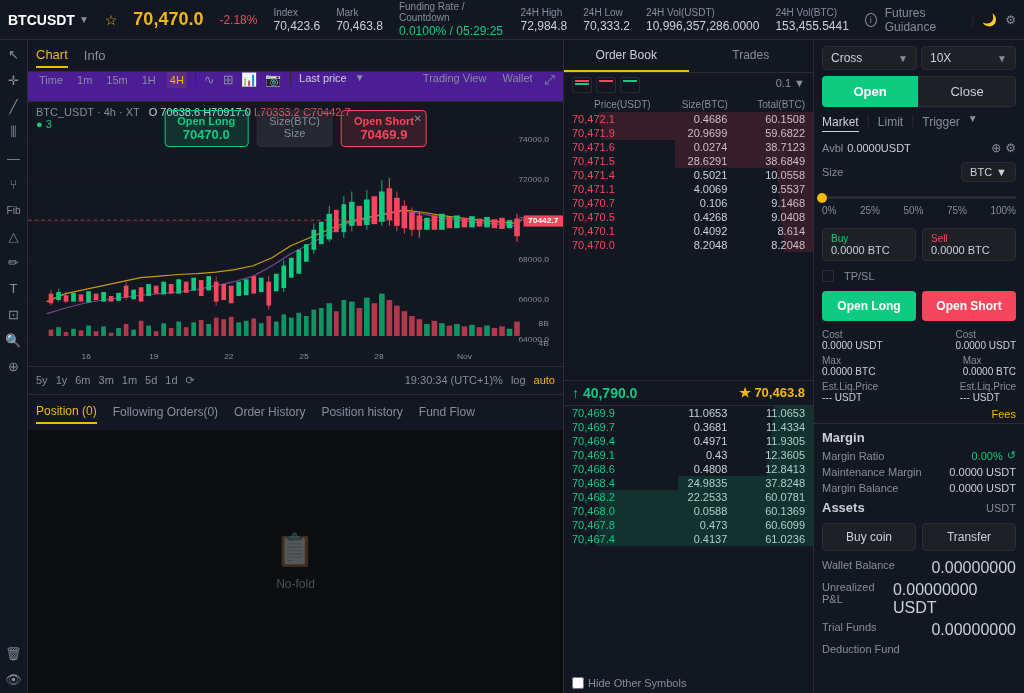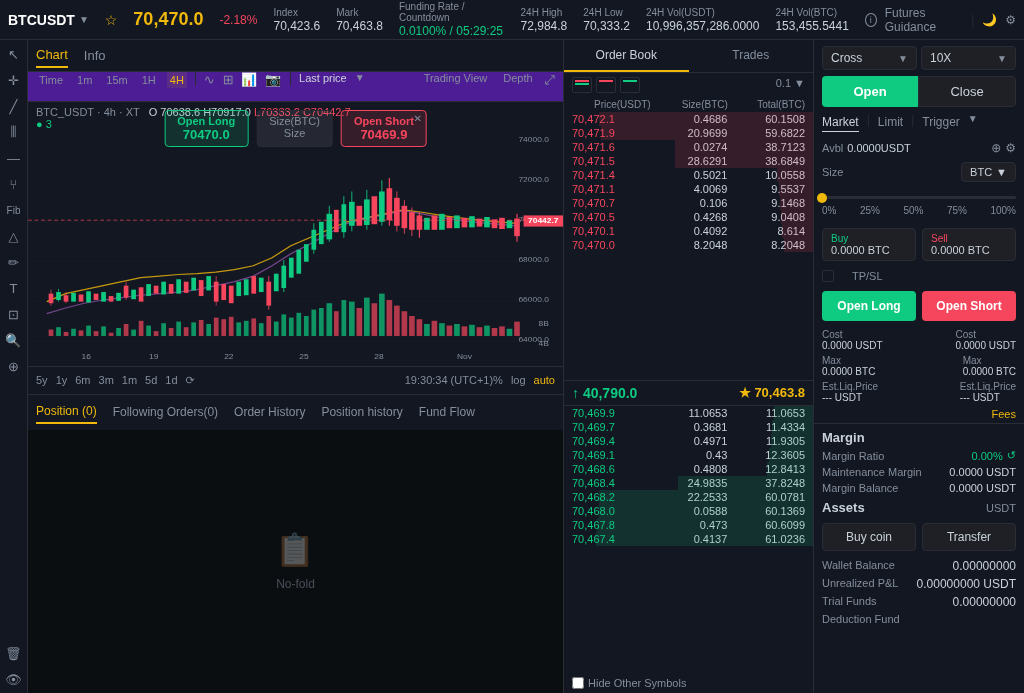--- a/index.html
+++ b/index.html
@@ -130,21 +130,21 @@
     .slider-labels { display: flex; justify-content: space-between; color: #848e9c; font-size: 10px; margin-top: 2px; }
 
     .buy-sell-row { display: flex; gap: 6px; padding: 6px 8px; }
     .buy-field { flex: 1; background: #1e2026; border: 1px solid #2a2d35; border-radius: 4px; padding: 4px 8px; }
     .buy-field .label { color: #0ecb81; font-size: 10px; }
     .buy-field .val { color: #c9d1d9; font-size: 11px; }
     .sell-field { flex: 1; background: #1e2026; border: 1px solid #2a2d35; border-radius: 4px; padding: 4px 8px; }
     .sell-field .label { color: #f6465d; font-size: 10px; }
     .sell-field .val { color: #c9d1d9; font-size: 11px; }
 
-    .tpsl-row { padding: 3px 8px; display: flex; align-items: center; gap: 18px; }
+    .tpsl-row { padding: 3px 8px; display: flex; align-items: center; gap: 10px; }
     .checkbox { width: 12px; height: 12px; border: 1px solid #2a2d35; border-radius: 2px; display: flex; align-items: center; justify-content: center; }
     .tpsl-label { color: #848e9c; font-size: 11px; }
 
     .action-buttons { display: flex; gap: 6px; padding: 6px 8px; }
     .open-long-btn { flex: 1; background: #0ecb81; border: none; border-radius: 4px; padding: 8px; color: #fff; font-size: 12px; font-weight: 600; cursor: pointer; }
     .open-short-btn { flex: 1; background: #f6465d; border: none; border-radius: 4px; padding: 8px; color: #fff; font-size: 12px; font-weight: 600; cursor: pointer; }
 
     .cost-row { display: flex; padding: 2px 8px; justify-content: space-between; }
     .cost-item { display: flex; flex-direction: column; }
     .cost-label { color: #848e9c; font-size: 10px; }
@@ -163,21 +163,21 @@
     .assets-section { padding: 4px 8px 2px; display: flex; justify-content: space-between; align-items: center; }
     .assets-label { color: #c9d1d9; font-size: 13px; font-weight: 600; }
     .assets-currency { color: #848e9c; font-size: 11px; }
 
     .asset-buttons { display: flex; gap: 6px; padding: 6px 8px; }
     .buy-coin-btn { flex: 1; background: #1e2026; border: 1px solid #2a2d35; border-radius: 4px; padding: 6px; color: #c9d1d9; font-size: 12px; cursor: pointer; text-align: center; }
     .transfer-btn { flex: 1; background: #1e2026; border: 1px solid #2a2d35; border-radius: 4px; padding: 6px; color: #c9d1d9; font-size: 12px; cursor: pointer; text-align: center; }
 
     .asset-row { padding: 2px 8px; display: flex; justify-content: space-between; }
     .asset-label { color: #848e9c; font-size: 11px; }
-    .asset-value { color: #c9d1d9; font-size: 12px; }
+    .asset-value { color: #c9d1d9; font-size: 16px; }
 
     
     .chart-canvas { width: 100%; height: 100%; }
 
     
     .no-data { display: flex; flex-direction: column; align-items: center; justify-content: center; height: 100%; color: #848e9c; }
     .no-data-icon { font-size: 32px; opacity: 0.3; }
     .no-data-text { font-size: 12px; opacity: 0.5; margin-top: 8px; }
   </style>
 </head>
@@ -266,21 +266,21 @@
       <span class="toolbar-time active">4H</span>
       <span class="toolbar-divider"></span>
       <span class="toolbar-icon">∿</span>
       <span class="toolbar-icon">⊞</span>
       <span class="toolbar-icon">📊</span>
       <span class="toolbar-icon">📷</span>
       <span class="toolbar-divider"></span>
       <span class="price-type">Last price</span>
       <span style="color:#848e9c;font-size:10px;">▼</span>
       <span class="trading-view-label">Trading View</span>
-      <span class="depth-label">Depth</span>
+      <span class="depth-label">Wallet</span>
       <span class="expand-icon">⤢</span>
     </div>
 
     <div class="chart-body">
       <div class="chart-info-overlay">
         <span>BTC_USDT · 4h · XT</span>
         &nbsp;
         <span class="o">O <span>70638.6</span></span>
         <span class="o"> <span>H70917.0</span></span>
         <span class="c"> <span>L70333.2</span></span>

